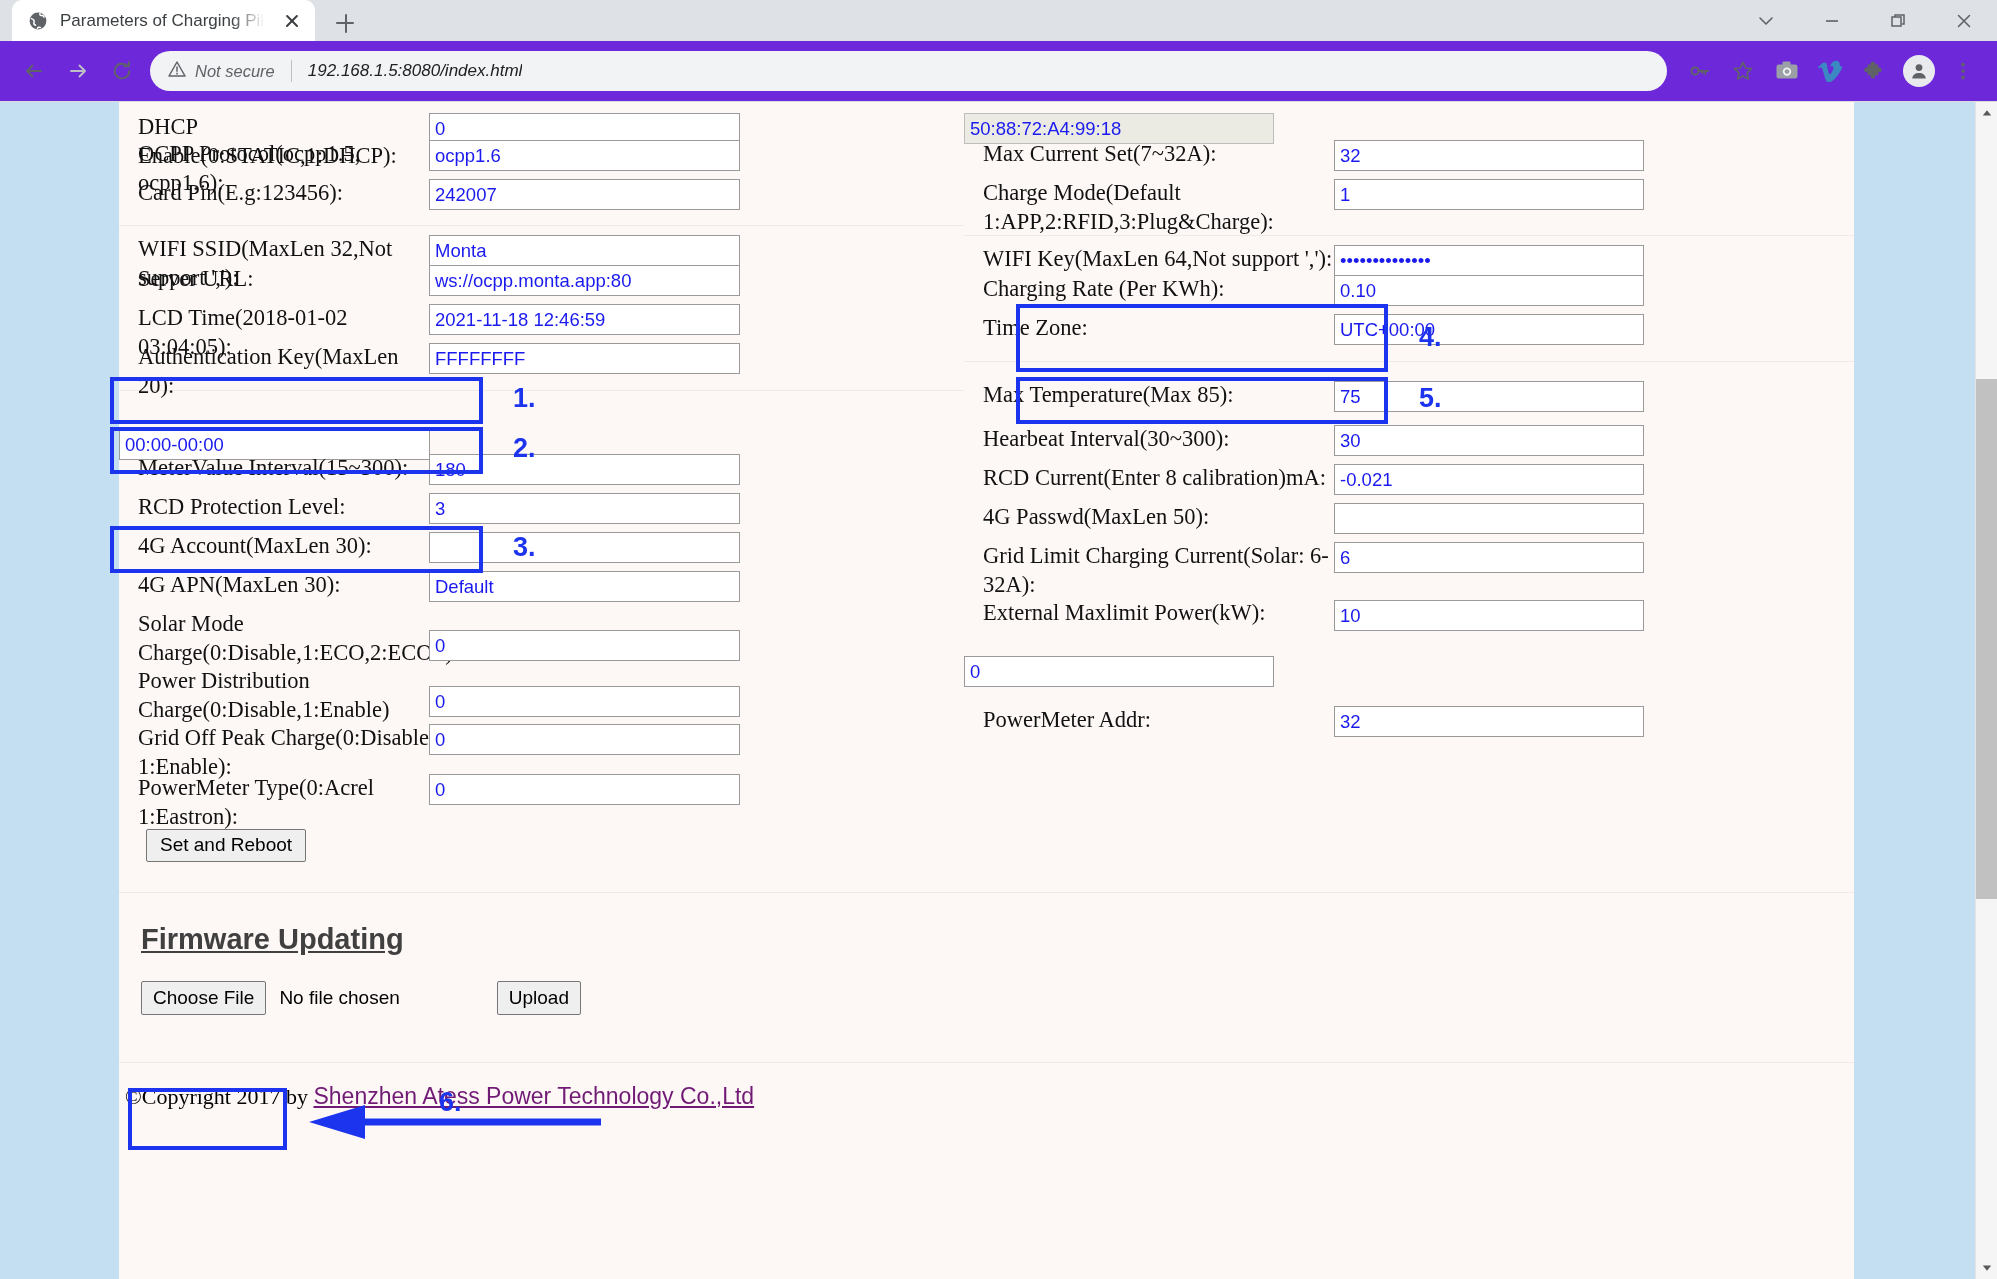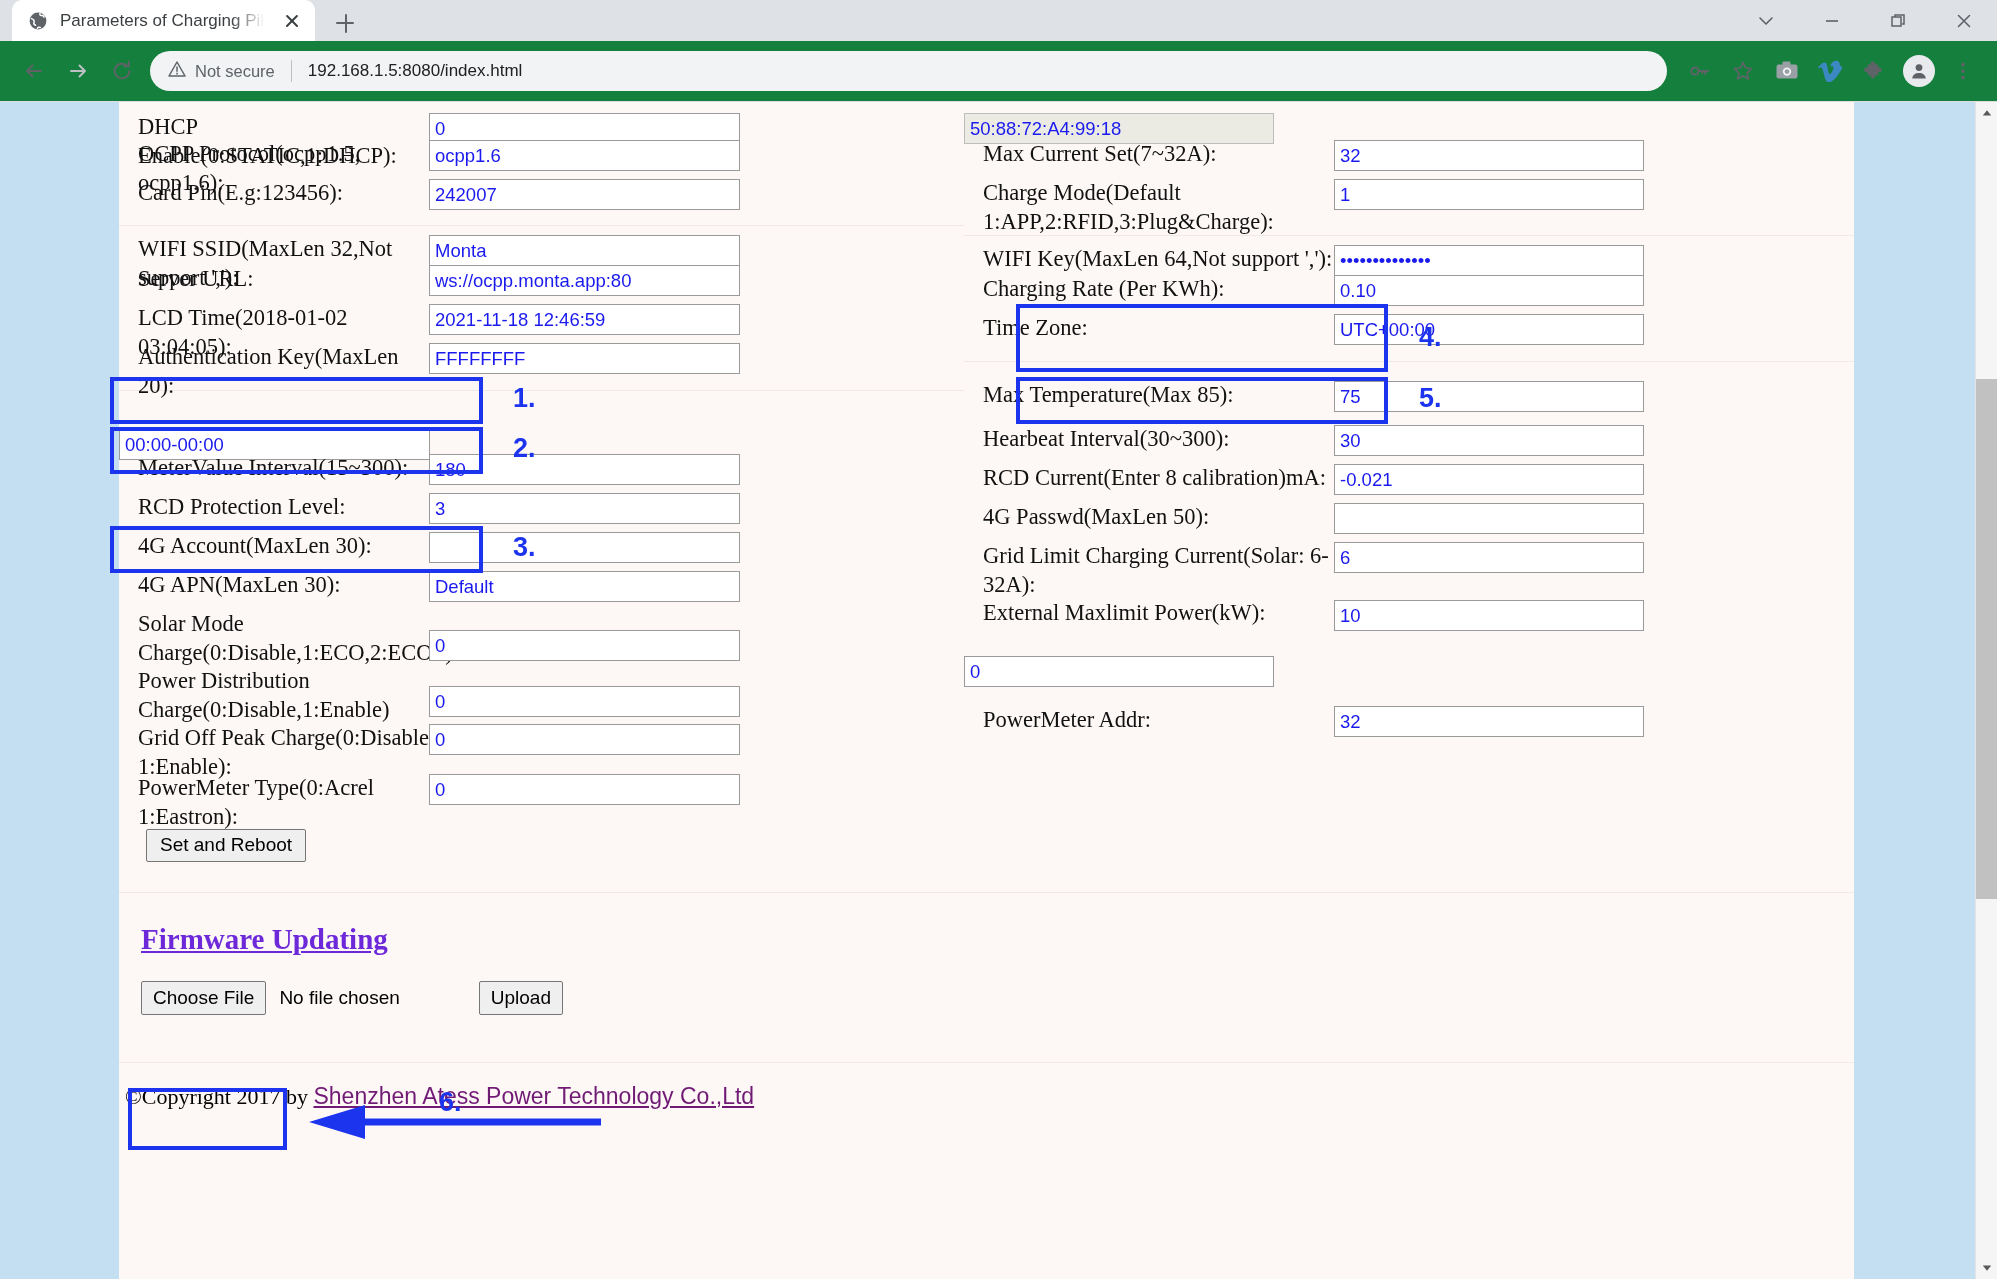--- a/index.html
+++ b/index.html
@@ -37,21 +37,21 @@
   .newtab::before, .newtab::after{
     content:""; position:absolute; background:#5f6368; border-radius:1px;
   }
   .newtab::before{ left:13px; top:17px; width:18px; height:2.2px; }
   .newtab::after { left:21.9px; top:8.5px; width:2.2px; height:19px; }
 
   .wincontrols { position:absolute; right:0; top:0; height:41px; display:flex; }
   .wc { width:66px; height:41px; display:flex; align-items:center; justify-content:center; }
   .wc svg { display:block; }
 
-  .toolbar { height:60px; background:#15803d; display:flex; align-items:center; padding:0 12px; }
+  .toolbar { height:60px; background:#6d28d9; display:flex; align-items:center; padding:0 12px;font-style:italic; }
   .tb-btn { width:44px; height:44px; display:flex; align-items:center; justify-content:center; flex:0 0 44px;}
   .omnibox {
     flex:1 1 auto; height:40px; margin:0 10px 0 6px;
     background:#f1f3f4; border-radius:20px;
     display:flex; align-items:center; padding:0 18px; gap:10px;
     min-width:0;
   }
   .notsecure { display:flex; align-items:center; gap:9px; color:#5f6368; font-size:16.5px; white-space:nowrap; }
   .omnisep { width:1px; height:22px; background:#bdc1c6; margin:0 6px; }
   .omnitext { font-size:17px; color:#202124; white-space:nowrap; overflow:hidden; }
@@ -105,22 +105,22 @@
   }
   .anno-arrow { position:absolute; z-index:6; }
 
   
   .btn {
     font-family:"Liberation Sans", sans-serif; font-size:19px; color:#000;
     background:#efefef; border:1px solid #767676; border-radius:2px;
     padding:5px 13px; line-height:1.1;
   }
   .fw-link {
-    font-family:Liberation Serif, serif; font-size:29px; font-weight:bold;
-    color:#6d28d9; text-decoration:underline; display:inline-block;
+    font-family:Liberation Sans, sans-serif; font-size:29px; font-weight:bold;
+    color:#404040; text-decoration:underline; display:inline-block;
   }
   .filerow { display:flex; align-items:center; gap:13px; }
   .filebtn {
     font-family:"Liberation Sans", sans-serif; font-size:19px; color:#000;
     background:#efefef; border:1px solid #767676; border-radius:2px; padding:5px 11px;
   }
   .filename { font-family:"Liberation Sans", sans-serif; font-size:19px; color:#000; }
   .copyright {
     font-family:"Liberation Serif", serif; font-size:22px; color:#000;
     padding-left:6px;
@@ -431,21 +431,21 @@
 
       <hr class="sep" style="margin-top:30px">
 
       <div style="padding:30px 0 0 22px">
         <a href="#" class="fw-link">Firmware Updating</a>
       </div>
 
       <div class="filerow" style="padding:25px 0 0 22px">
         <button class="filebtn">Choose File</button>
         <span class="filename">No file chosen</span>
-        <button class="filebtn" style="margin-left:66px">Upload</button>
+        <button class="filebtn" style="margin-left:84px">Upload</button>
       </div>
 
       <hr class="sep" style="margin-top:47px">
 
       <div class="copyright" style="padding-top:20px">
         <span>©Copyright 2017 by </span><a href="#">Shenzhen Atess Power Technology Co.,Ltd</a>
       </div>
     </div>
 
     <div class="anno-box" style="left:-9px;  top:275px; width:373px; height:47px;"></div>

